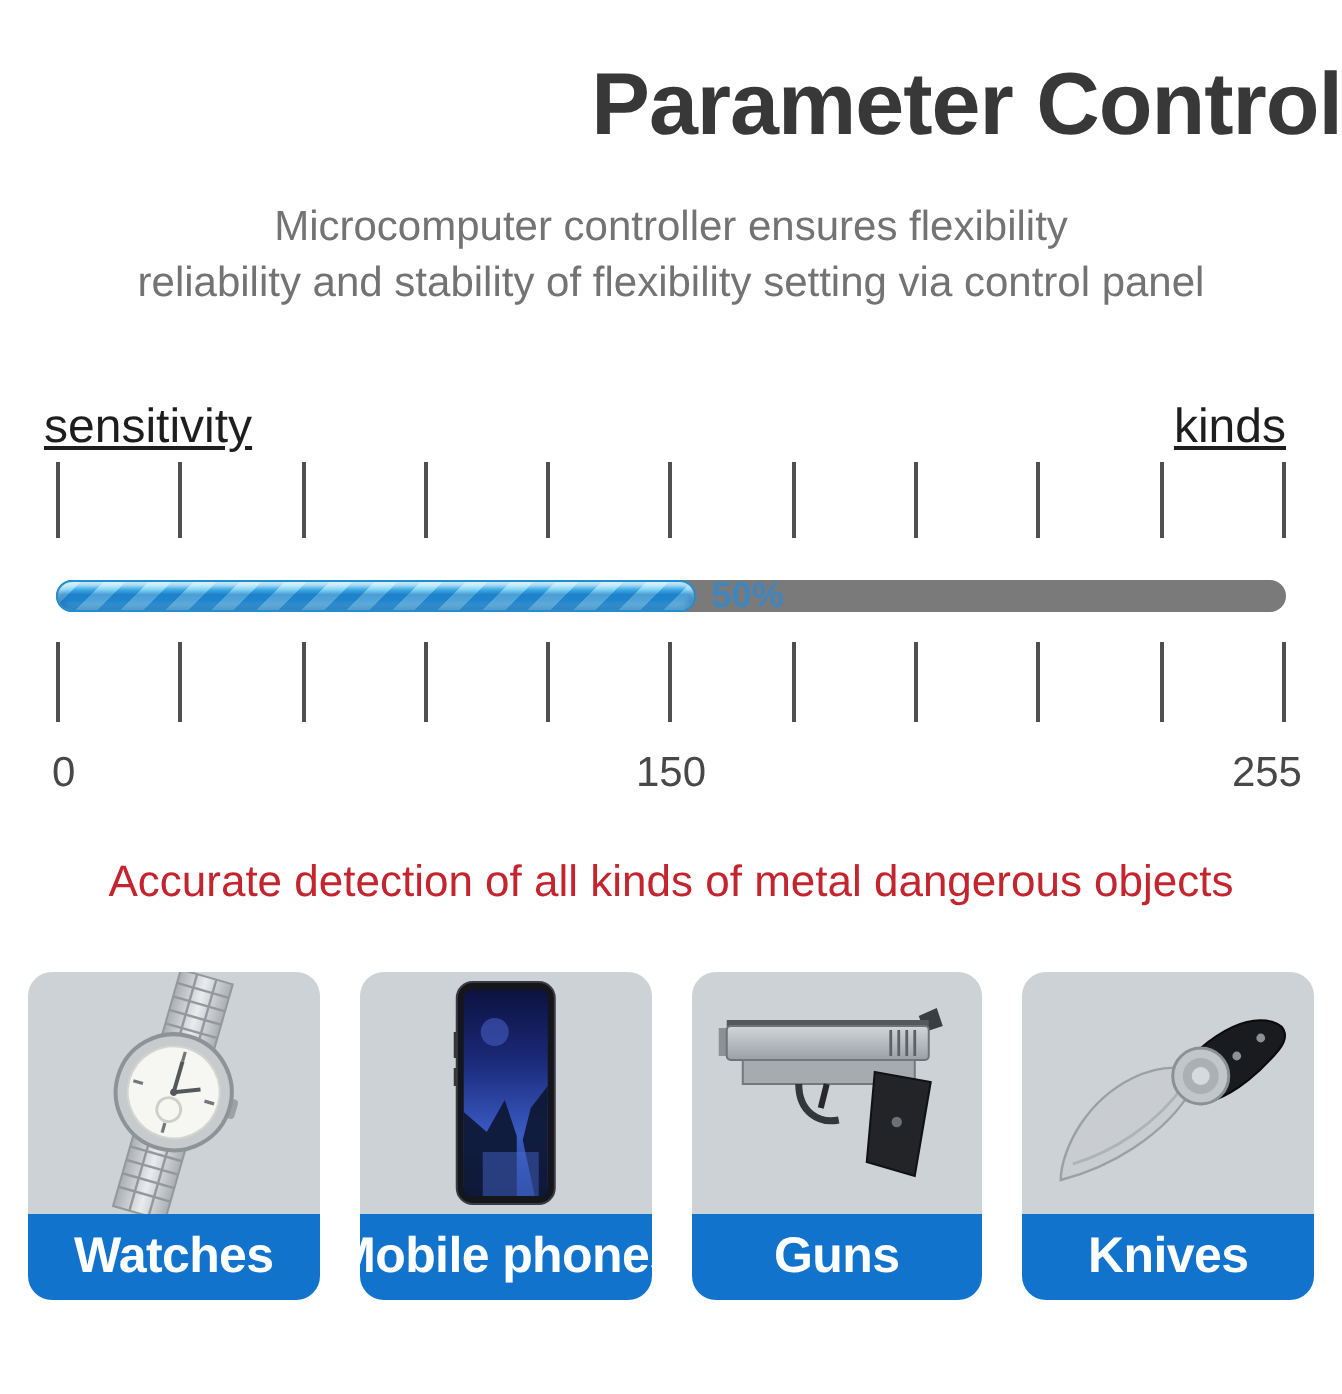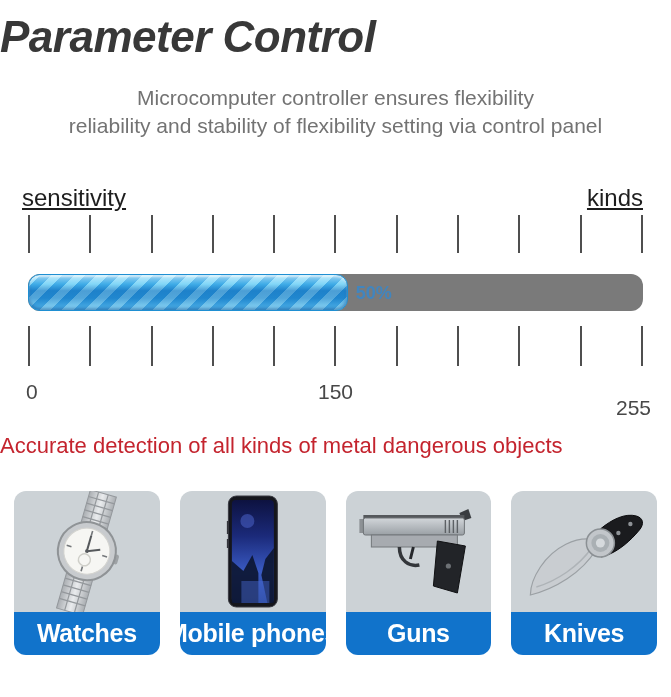--- a/index.html
+++ b/index.html
@@ -16,32 +16,32 @@
   *{margin:0;padding:0;box-sizing:border-box;}
   html,body{background:#fff;}
   body{
     width:671px;height:697px;overflow:hidden;
     font-family:"Liberation Sans","DejaVu Sans",sans-serif;
     color:var(--text-dark);
   }
   .page{width:671px;height:697px;background:#ffffff;position:relative;}
 
   
-  .title{padding-top:12px;text-align:left;font-weight:700;font-size:44px;line-height:50px;color:#383838;letter-spacing:-0.5px;font-style:italic;}
+  .title{padding-top:28px;text-align:right;font-weight:700;font-size:44px;line-height:50px;color:#383838;letter-spacing:-0.5px;}
   .subtitle{margin-top:22px;text-align:center;font-size:21px;line-height:28px;color:#737373;}
 
   
   .scale{margin:44px 28px 0 28px;position:relative;}
   .scale-labels{display:flex;justify-content:space-between;align-items:flex-end;font-size:24px;color:#1e1e1e;height:28px;text-decoration:underline;}
   .scale-labels .lbl-left{margin-left:-6px;}
   .tick-row{display:flex;justify-content:space-between;margin-top:3px;height:38px;}
   .tick-row.lower{margin-top:15px;height:40px;}
   .tick{width:2px;height:100%;background:var(--tick-gray);display:inline-block;}
 
-  .track{margin-top:21px;height:37px;border-radius:12px;background:var(--track-gray);position:relative;}
+  .track{margin-top:21px;height:16px;border-radius:12px;background:var(--track-gray);position:relative;}
   .fill{
     position:absolute;left:0;top:0;bottom:0;border-radius:12px;
     background:
       linear-gradient(180deg,
         rgba(255,255,255,0.55) 0%,
         rgba(255,255,255,0.10) 26%,
         rgba(10,74,158,0.38) 45%,
         rgba(10,74,158,0.32) 66%,
         rgba(255,255,255,0.18) 100%),
       repeating-linear-gradient(135deg,
@@ -50,24 +50,24 @@
     border:1px solid #1f8fd2;
     box-shadow:inset 0 -2px 3px rgba(9,61,130,0.45), inset 0 2px 2px rgba(255,255,255,0.55);
   }
   .fill-value{
     position:absolute;top:50%;transform:translateY(-50%);
     font-size:18px;font-weight:700;color:var(--value-blue);opacity:0.95;white-space:nowrap;
   }
   .scale-numbers{position:relative;margin-top:14px;height:26px;font-size:21px;color:#484848;}
   .num-min{position:absolute;left:-2px;top:0;}
   .num-mid{position:absolute;left:50%;transform:translateX(-50%);top:0;}
-  .num-max{position:absolute;right:-8px;top:16px;}
-
-  
-  .headline{margin-top:27px;font-size:22px;line-height:26px;color:var(--headline-red);}
+  .num-max{position:absolute;right:-8px;top:0;}
+
+  
+  .headline{margin-top:27px;text-align:center;font-size:22px;line-height:26px;color:var(--headline-red);}
 
   
   .cards{display:flex;gap:20px;margin:32px 14px 0 14px;}
   .card{flex:1;border-radius:12px;overflow:hidden;display:flex;flex-direction:column;height:164px;}
   .card-photo{height:121px;background:var(--card-bg);display:flex;align-items:center;justify-content:center;}
   .card-photo svg{display:block;width:100%;height:121px;}
   .card-label{
     height:43px;background:var(--accent-blue);color:#ffffff;
     display:flex;align-items:center;justify-content:center;
     font-size:25px;font-weight:700;letter-spacing:-0.3px;white-space:nowrap;

